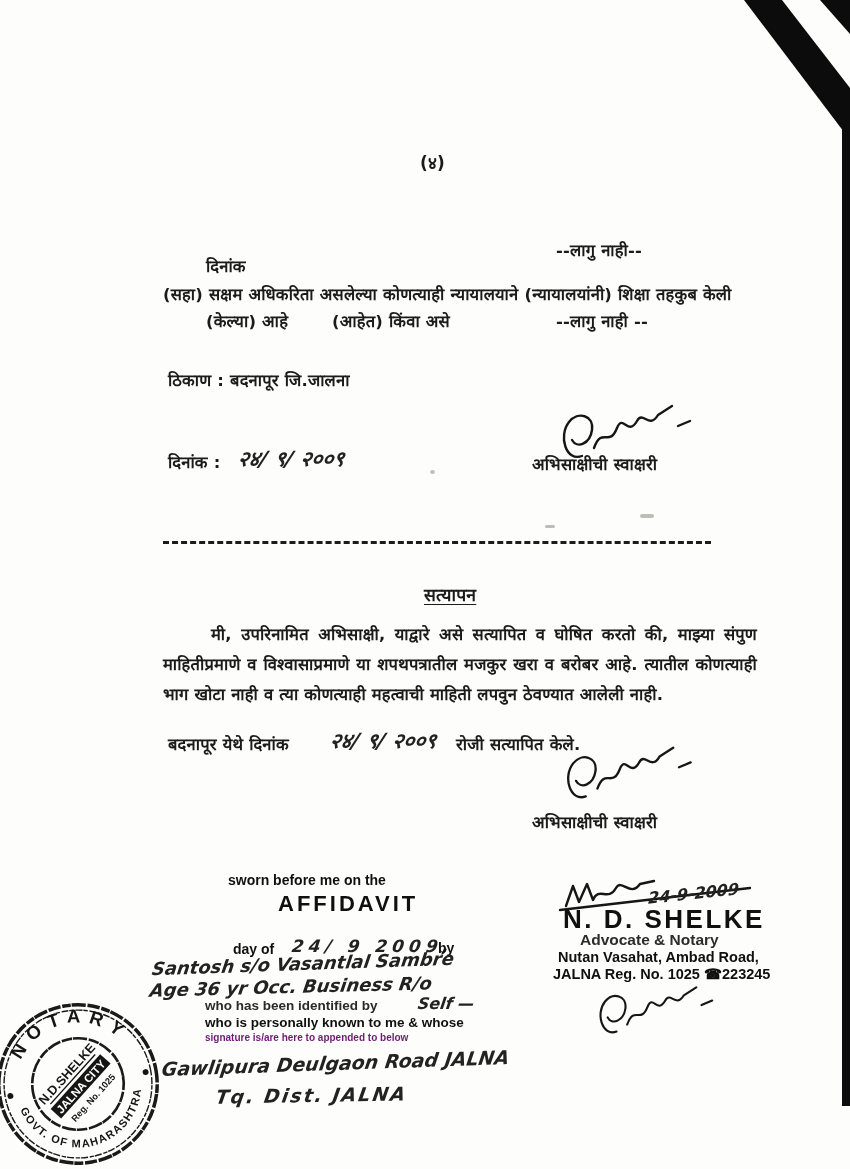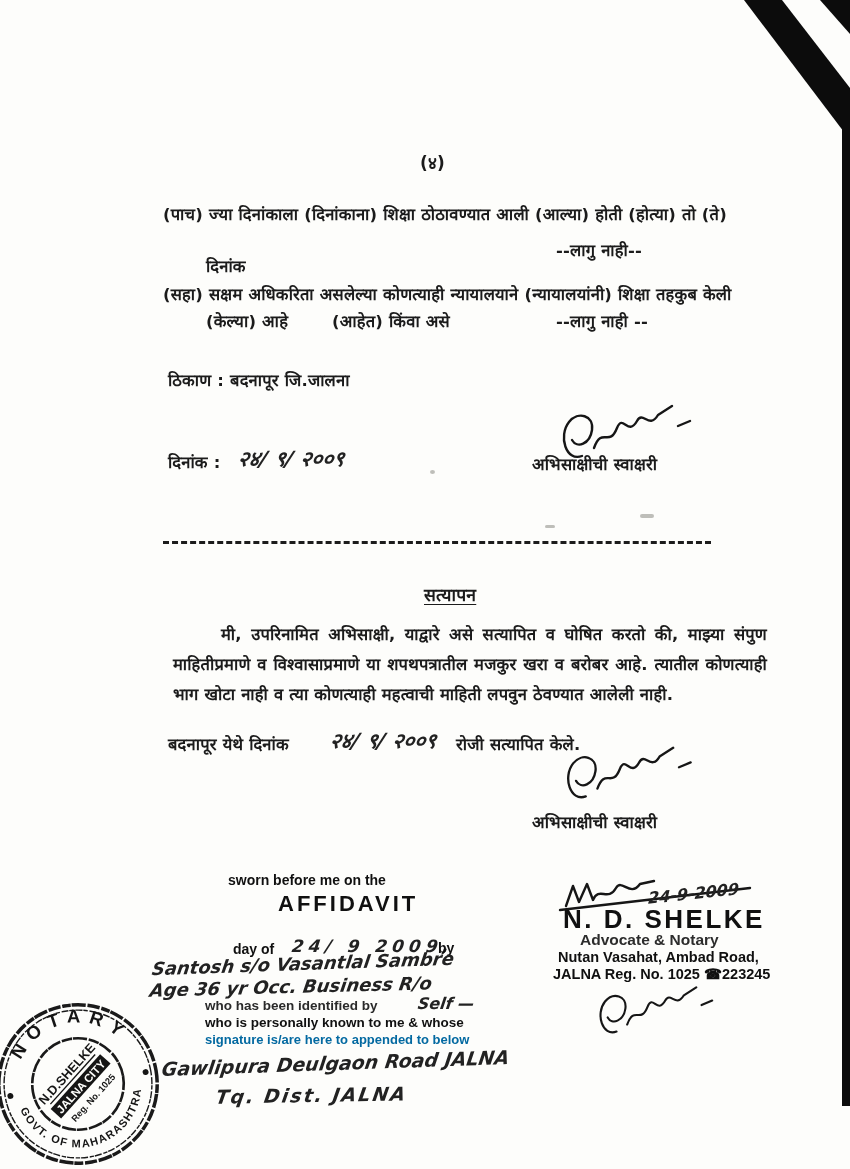--- a/index.html
+++ b/index.html
@@ -15,21 +15,21 @@
   }
   .abs { position:absolute; }
   .typed {
     font-family:"DejaVu Sans", sans-serif;
     font-weight:bold;
     font-size:16.5px;
     color:#1b1b1b;
     letter-spacing:0.2px;
     white-space:nowrap;
   }
-  .typed-block { white-space:normal;margin-left:10px; }
+  .typed-block { white-space:normal; }
   .hw {
     font-family:"DejaVu Sans", sans-serif;
     font-style:italic;
     font-weight:bold;
     color:#222;
     white-space:nowrap;
     transform:skewX(-8deg);
   }
   .stamp {
     font-family:"Liberation Sans", sans-serif;
@@ -51,21 +51,20 @@
 <div class="page">
 
   <svg class="abs" style="left:0;top:0;" width="850" height="1169" viewBox="0 0 850 1169">
     <polygon points="744,0 782,0 850,88 850,140" fill="#0c0c0c"></polygon>
     <polygon points="820,0 850,0 850,34" fill="#0c0c0c"></polygon>
     <rect x="842" y="96" width="8" height="1010" fill="#0c0c0c"></rect>
   </svg>
 
   <div class="abs typed" style="left:420px;top:151px;font-size:17px;">(४)</div>
 
-  <div class="abs typed" style="left:163px;top:202px;font-size:16.5px;">(पाच) ज्या दिनांकाला (दिनांकाना) शिक्षा ठोठावण्यात आली (आल्या) होती (होत्या) तो (ते)</div>
   <div class="abs typed" style="left:206px;top:254px;">दिनांक</div>
   <div class="abs typed" style="left:556px;top:238px;">--लागु नाही--</div>
 
   <div class="abs typed" style="left:163px;top:282px;">(सहा) सक्षम अधिकरिता असलेल्या कोणत्याही न्यायालयाने (न्यायालयांनी) शिक्षा तहकुब केली</div>
   <div class="abs typed" style="left:206px;top:309px;">(केल्या) आहे</div>
   <div class="abs typed" style="left:332px;top:309px;">(आहेत) किंवा असे</div>
   <div class="abs typed" style="left:556px;top:309px;">--लागु नाही --</div>
 
   <div class="abs typed" style="left:168px;top:368px;text-align:right;">ठिकाण : बदनापूर जि.जालना</div>
 
@@ -120,21 +119,21 @@
   <div class="abs stamp" style="left:278px;top:891px;font-size:22px;letter-spacing:3px;">AFFIDAVIT</div>
   <div class="abs stamp" style="left:228px;top:872px;font-size:14px;">sworn before me on the</div>
   <div class="abs stamp" style="left:233px;top:941px;font-size:14px;">day of</div>
   <div class="abs hw" style="left:292px;top:936px;font-size:17px;letter-spacing:5px;">24/ 9  2009,</div>
   <div class="abs stamp" style="left:438px;top:940px;font-size:14px;">by</div>
   <div class="abs hw" style="left:152px;top:953px;font-size:18px;transform:rotate(-2deg) skewX(-10deg);">Santosh s/o Vasantlal Sambre</div>
   <div class="abs hw" style="left:150px;top:976px;font-size:18px;transform:rotate(-1.5deg) skewX(-10deg);">Age 36 yr Occ. Business R/o</div>
   <div class="abs stamp" style="left:205px;top:998px;font-size:13.5px;color:#2a2a2a;">who has been identified by</div>
   <div class="abs hw" style="left:418px;top:994px;font-size:16px;">Self —</div>
   <div class="abs stamp" style="left:205px;top:1015px;font-size:13.5px;">who is personally known to me &amp; whose</div>
-  <div class="abs stamp" style="left:205px;top:1032px;font-size:13px;color:#0369a1;">signature is/are here to appended to below</div>
+  <div class="abs stamp" style="left:205px;top:1032px;font-size:10px;color:#701a75;">signature is/are here to appended to below</div>
   <div class="abs hw" style="left:162px;top:1052px;font-size:19px;transform:rotate(-2deg) skewX(-10deg);">Gawlipura Deulgaon Road JALNA</div>
   <div class="abs hw" style="left:216px;top:1084px;font-size:19px;letter-spacing:2px;transform:rotate(-1deg) skewX(-10deg);">Tq. Dist. JALNA</div>
 
   <svg class="abs" style="left:-10px;top:996px;" width="176" height="176" viewBox="0 0 200 200">
     <g transform="rotate(-10 100 100)" fill="none" stroke="#1a1a1a">
       <circle cx="100" cy="100" r="90" stroke-width="4" stroke-dasharray="14 2 10 1 16 2"></circle>
       <circle cx="100" cy="100" r="84" stroke-width="1.6" stroke-dasharray="5 2 8 1"></circle>
       <circle cx="100" cy="100" r="52" stroke-width="3" stroke-dasharray="16 2 12 1"></circle>
       <path id="sealTopArc" d="M 30 100 A 70 70 0 1 1 170 100" stroke="none"></path>
       <path id="sealBotArc" d="M 28 100 A 72 72 0 0 0 172 100" stroke="none"></path>

